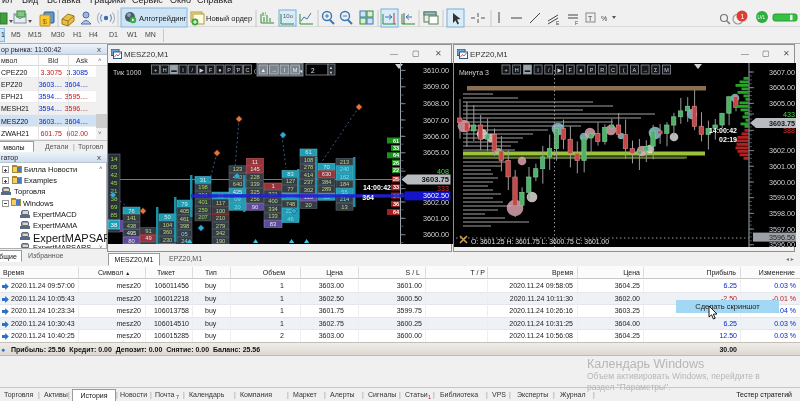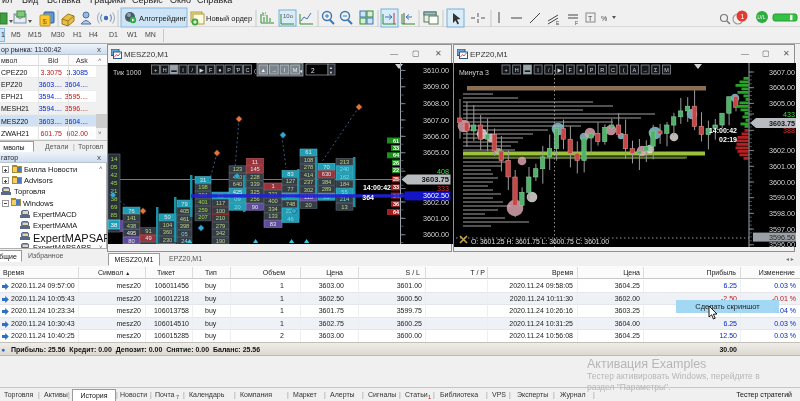--- a/index.html
+++ b/index.html
@@ -221,21 +221,21 @@
       <div class="abs" style="left:12px;top:120.5px;width:5px;height:2px;background:#f7cf5e;border:1px solid #a88a2f"></div>
       <div class="abs" style="left:17px;top:122.5px;width:4px;height:5px;background:#4a78c5"></div>
       <span class="abs" style="left:24px;top:121.0px;font-size:7.5px;color:#111">Билла Новости</span>
       <div class="abs" style="left:2px;top:133.2px;width:7px;height:7px;background:#fff;border:1px solid #999">
         <div class="abs" style="left:1px;top:2.5px;width:3px;height:1px;background:#444"></div>
         <div class="abs" style="left:2px;top:1.5px;width:1px;height:3px;background:#444"></div>
       </div>
       <div class="abs" style="left:12px;top:132.7px;width:10px;height:7px;background:#f7cf5e;border:1px solid #a88a2f"></div>
       <div class="abs" style="left:12px;top:131.7px;width:5px;height:2px;background:#f7cf5e;border:1px solid #a88a2f"></div>
       <div class="abs" style="left:17px;top:133.7px;width:4px;height:5px;background:#4a78c5"></div>
-      <span class="abs" style="left:24px;top:132.2px;font-size:7.5px;color:#111">Advisors</span>
+      <span class="abs" style="left:24px;top:132.2px;font-size:7.5px;color:#111">Examples</span>
       <div class="abs" style="left:2px;top:143.39999999999998px;width:8px;height:5px;background:#8c9cb5;border:1px solid #5a6a85;border-radius:2px 2px 0 0"></div>
       <div class="abs" style="left:1px;top:148.39999999999998px;width:10px;height:3px;background:#5a6a85"></div>
       <div class="abs" style="left:3.5px;top:144.89999999999998px;width:5px;height:2.5px;background:#e8d8a8"></div>
       <span class="abs" style="left:14px;top:143.39999999999998px;font-size:7.5px;color:#111">Торговля</span>
       <div class="abs" style="left:2px;top:155.59999999999997px;width:7px;height:7px;background:#fff;border:1px solid #999">
         <div class="abs" style="left:1px;top:2.5px;width:3px;height:1px;background:#444"></div>
       </div>
       <div class="abs" style="left:11px;top:155.09999999999997px;width:10px;height:7px;background:#f7cf5e;border:1px solid #a88a2f"></div>
       <div class="abs" style="left:11px;top:154.09999999999997px;width:5px;height:2px;background:#f7cf5e;border:1px solid #a88a2f"></div>
       <div class="abs" style="left:16px;top:156.09999999999997px;width:4px;height:5px;background:#4a78c5"></div>
@@ -1009,22 +1009,22 @@
   </div>
 <div class="abs" style="left:676px;top:300px;width:103px;height:13px;background:rgba(158,214,242,0.96);font-size:7.5px;color:#222;text-align:center;line-height:13px;z-index:50">Сделать скриншот</div>
 <svg class="abs" style="left:707px;top:306px;z-index:60" width="12" height="16" viewBox="0 0 12 16">
     <path d="M2 0 L2 11 L4.6 8.8 L6.4 13 L8.2 12.2 L6.4 8.2 L10 8 Z" fill="#fff" stroke="#000" stroke-width="0.9"></path>
   </svg>
 <div id="sumbar" class="abs">
     <span class="abs" style="left:1px;top:3px;color:#2f6fc4;font-size:7px">●</span>
     <span class="abs" style="left:11px;top:2.5px"><b>Прибыль: 25.56</b>&nbsp;&nbsp;<b>Кредит: 0.00</b>&nbsp;&nbsp;<b>Депозит: 0.00</b>&nbsp;&nbsp;<b>Снятие: 0.00</b>&nbsp;&nbsp;<b>Баланс: 25.56</b></span>
     <span class="abs" style="right:63px;top:3px;font-weight:bold">30.00</span>
   </div>
-<div class="abs wm" style="left:587px;top:357px;font-size:12.5px">Активация Examples</div>
-<div class="abs wm" style="left:587px;top:371px;font-size:8.5px">Тестер активировать Windows, перейдите в</div>
+<div class="abs wm" style="left:587px;top:357px;font-size:12.5px">Календарь Windows</div>
+<div class="abs wm" style="left:587px;top:371px;font-size:8.5px">Объем активировать Windows, перейдите в</div>
 <div class="abs wm" style="left:587px;top:382px;font-size:8.5px;z-index:5">раздел "Параметры".</div>
 <div id="btabs" class="abs">
     <div class="tab-act" style="left:72px;top:1px;width:44px;height:13px;line-height:12px;border-bottom:1px solid #fff">История</div>
     <span class="s" style="left:4px">Торговля</span>
     <span class="s" style="left:44px">Активы</span>
     <span class="s" style="left:120px">Новости</span>
     <span class="s" style="left:155px">Почта</span>
     <span class="s" style="left:189px">Календарь</span>
     <span class="s" style="left:240px">Компания</span>
     <span class="s" style="left:293px">Маркет</span>

